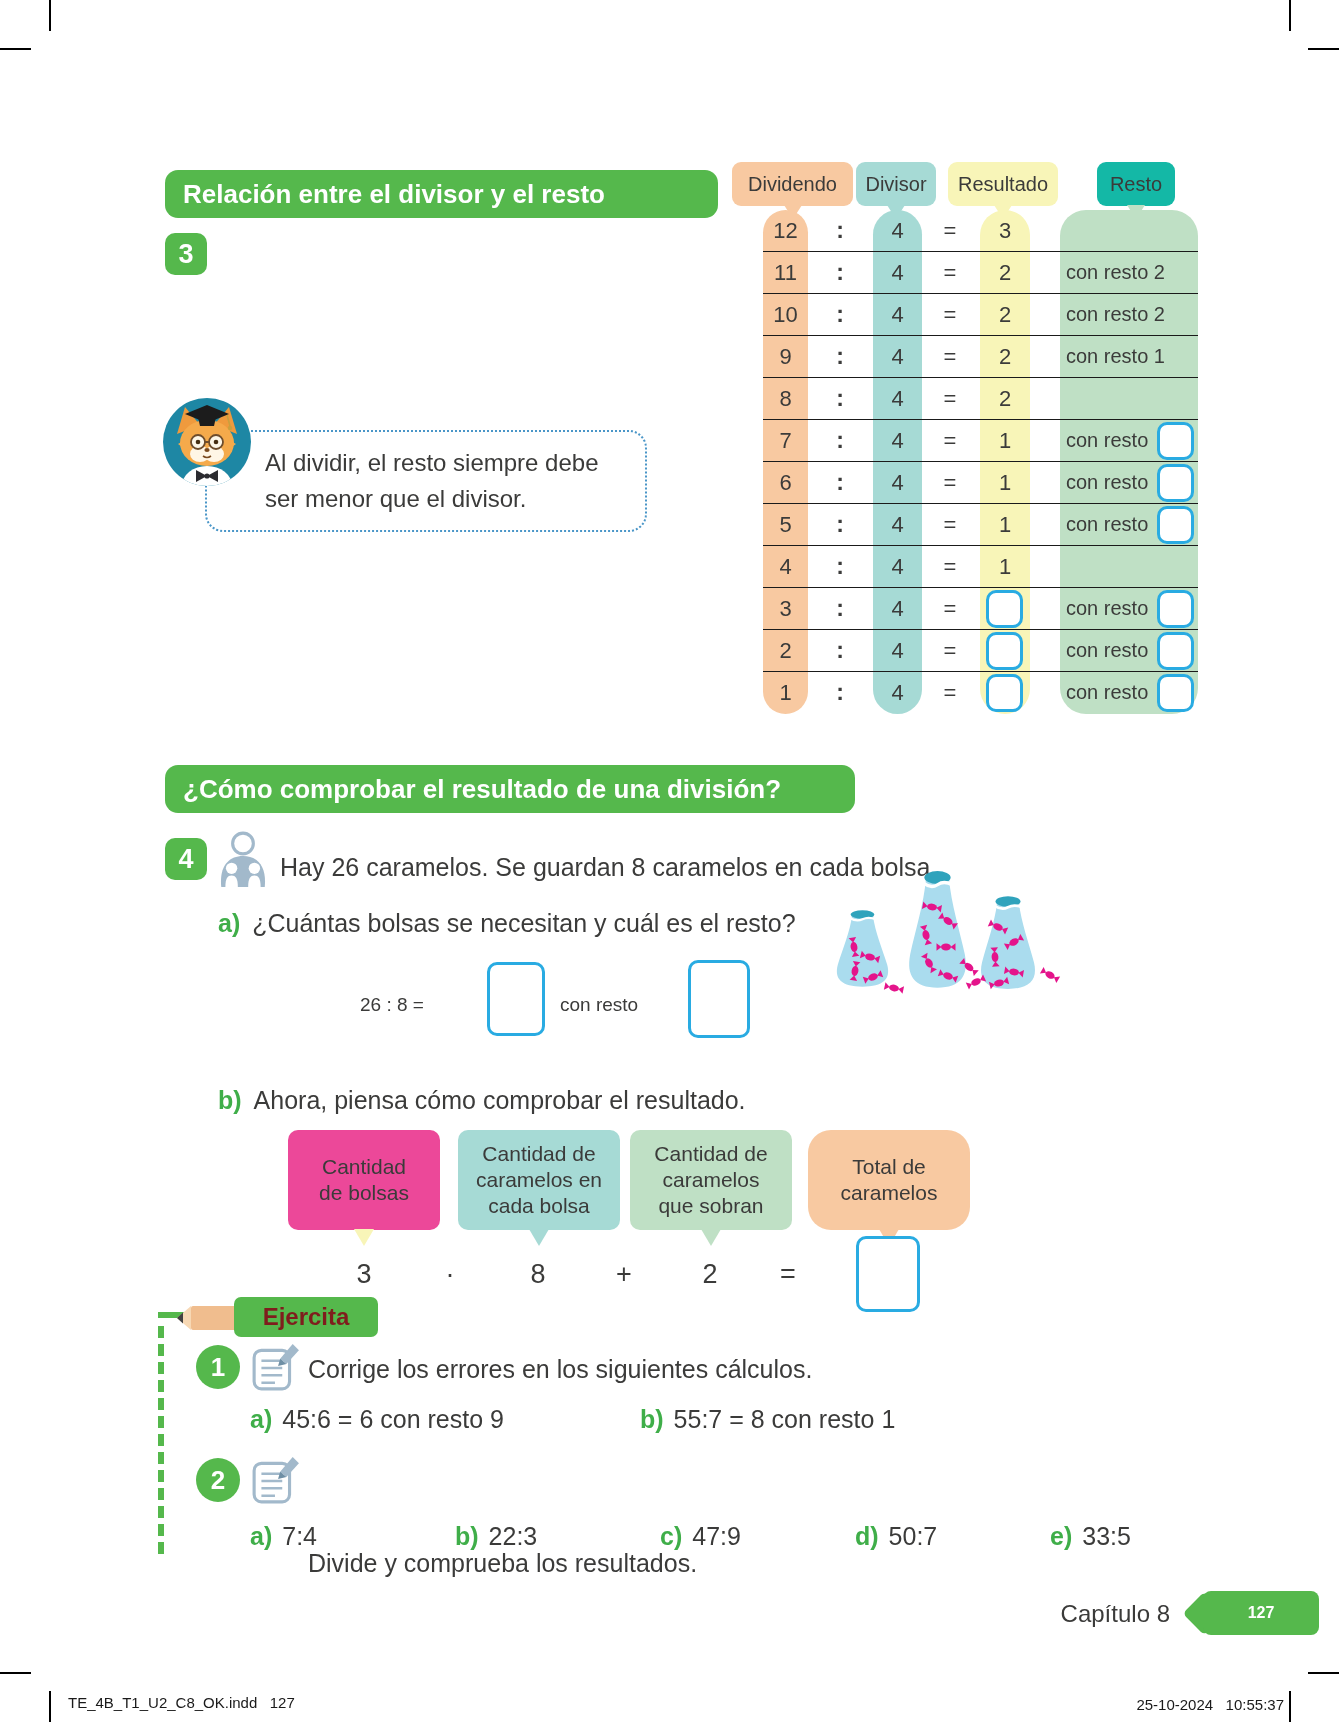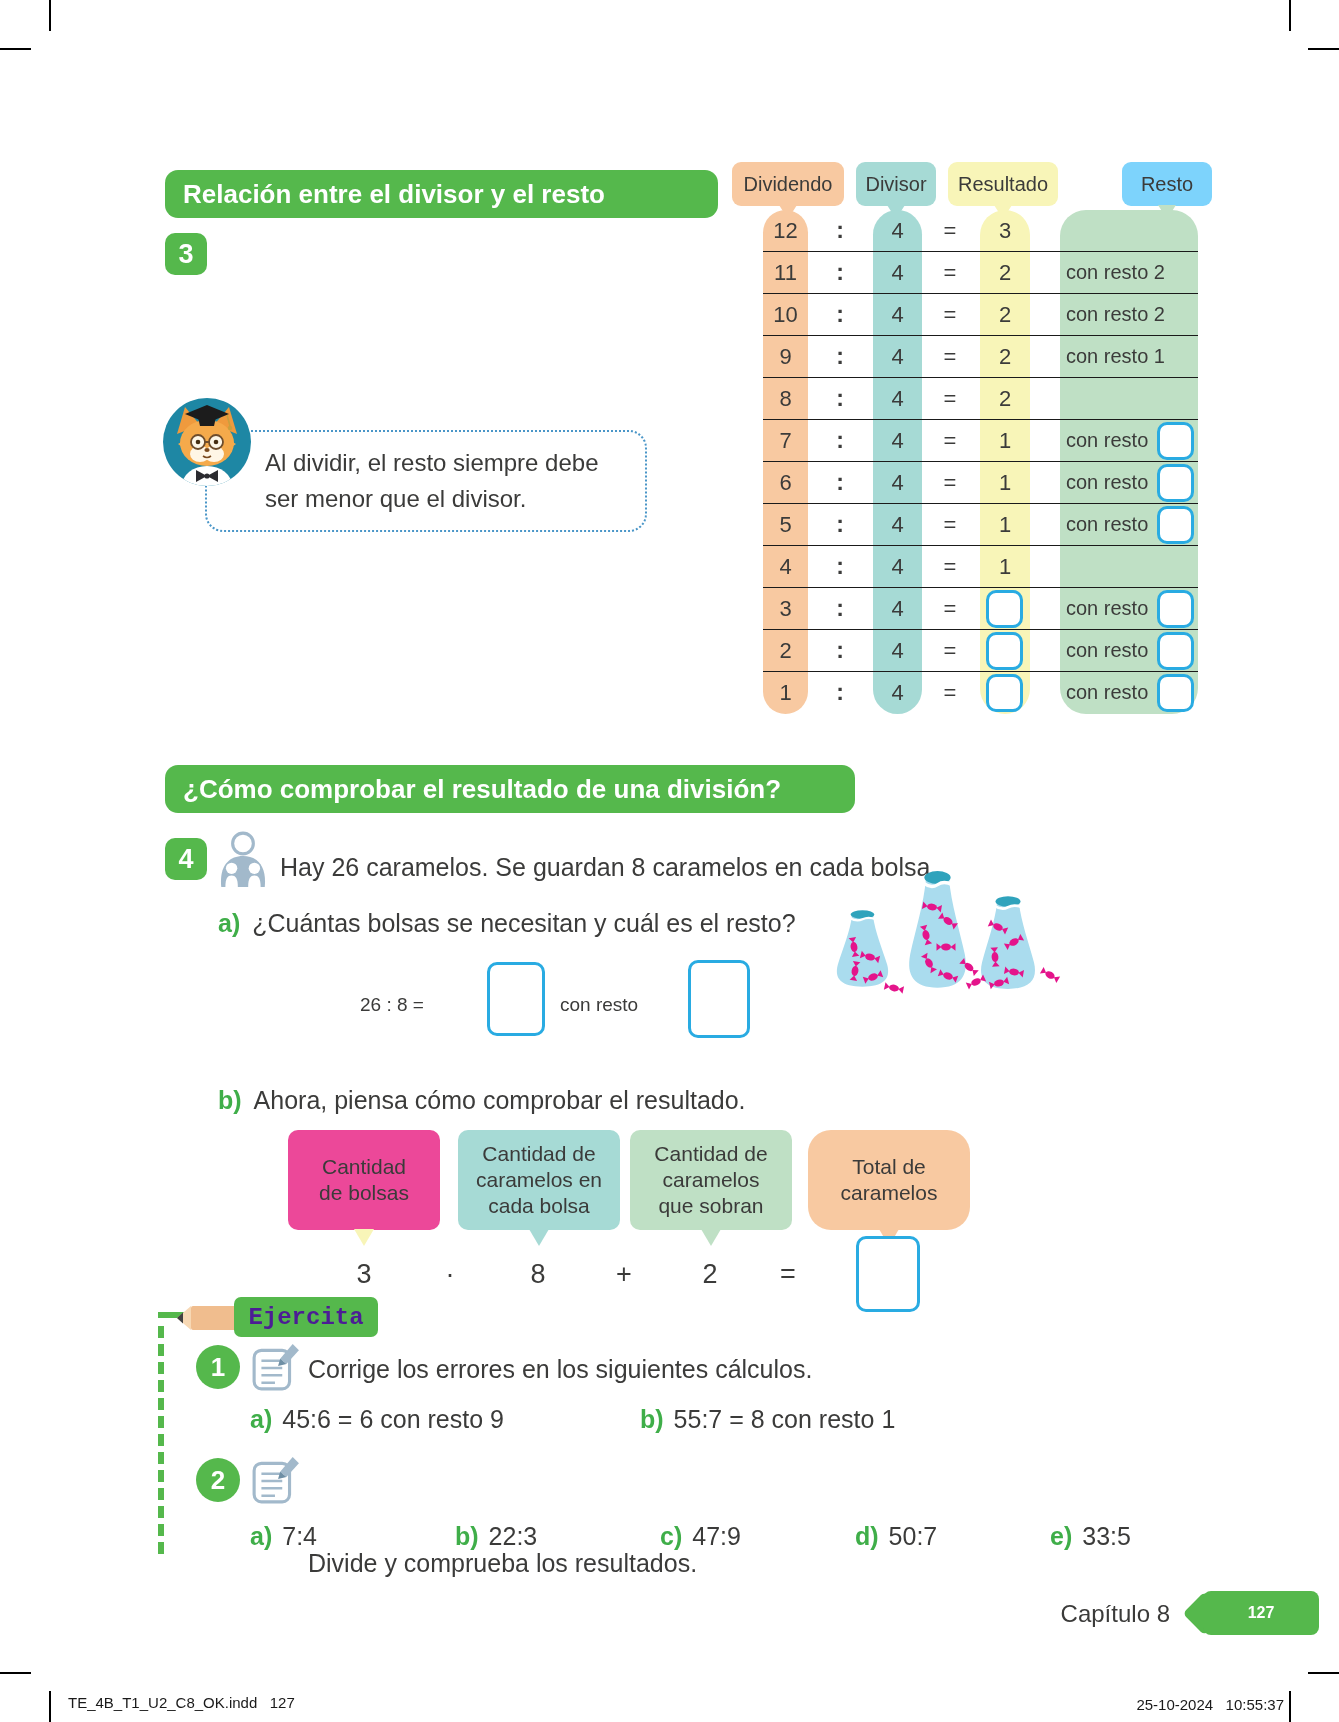--- a/index.html
+++ b/index.html
@@ -25,24 +25,24 @@
 
   
   .bluebox{box-sizing:border-box;border:3px solid #29abe2;border-radius:10px;background:#fff;display:inline-block;}
 
   
   #division-table{position:absolute;left:660px;top:150px;width:545px;height:585px;}
   .tag{position:absolute;top:12px;height:44px;border-radius:9px;display:flex;align-items:center;
        justify-content:center;font-size:20px;color:#3b3b3a;}
   .tag::after{content:"";position:absolute;top:43px;left:50%;margin-left:-9px;width:0;height:0;
        border-left:9px solid transparent;border-right:9px solid transparent;}
-  .tag.t1{left:72px;width:112px;background:#f8c9a1;} .tag.t1::after{border-top:14px solid #f8c9a1;}
+  .tag.t1{left:72px;width:121px;background:#f8c9a1;} .tag.t1::after{border-top:14px solid #f8c9a1;}
   .tag.t2{left:196px;width:80px;background:#a6dad5;} .tag.t2::after{border-top:14px solid #a6dad5;}
   .tag.t3{left:288px;width:110px;background:#f8f5b8;} .tag.t3::after{border-top:14px solid #f8f5b8;}
-  .tag.t4{left:462px;width:90px;background:#7dd3fc;} .tag.t4::after{border-top:14px solid #bfe0c5;}
+  .tag.t4{left:437px;width:78px;background:#14b8a6;} .tag.t4::after{border-top:14px solid #bfe0c5;}
   .pill{position:absolute;top:60px;height:504px;border-radius:26px;}
   .pill.p1{left:103px;width:45px;background:#f8c9a1;}
   .pill.p2{left:213px;width:49px;background:#a6dad5;}
   .pill.p3{left:320px;width:50px;background:#f8f5b8;}
   .pill.p4{left:400px;width:138px;background:#bfe0c5;}
   #division-rows{position:absolute;left:103px;top:60px;width:435px;height:504px;}
   .trow{position:relative;height:42px;box-sizing:border-box;font-size:22px;}
   .trow.sep{border-bottom:1.6px solid #1a1a1a;}
   .cell{position:absolute;top:0;line-height:41px;text-align:center;}
   .c-div{left:0;width:45px;}
@@ -76,21 +76,21 @@
   .label-box::after{content:"";position:absolute;top:99px;left:50%;margin-left:-10px;width:0;height:0;
     border-left:10px solid transparent;border-right:10px solid transparent;}
   .lb1{left:288px;width:152px;background:#ec4899;} .lb1::after{border-top:17px solid #f8f5b8;}
   .lb2{left:458px;width:162px;background:#a6dad5;} .lb2::after{border-top:17px solid #a6dad5;}
   .lb3{left:630px;width:162px;background:#bfe0c5;} .lb3::after{border-top:17px solid #bfe0c5;}
   .lb4{left:808px;width:162px;background:#f8c9a1;border-radius:23px;} .lb4::after{border-top:17px solid #f8c9a1;}
   .eqb{position:absolute;top:1254px;width:60px;text-align:center;font-size:27px;line-height:40px;}
 
   
   #ejercita-label{position:absolute;left:234px;top:1297px;width:144px;height:40px;background:#55b84c;
-    border-radius:7px;color:#4c1d95;font-weight:bold;font-size:24px;display:flex;align-items:center;justify-content:center;z-index:2;font-family:Liberation Mono, monospace;}
+    border-radius:7px;color:#7f1d1d;font-weight:bold;font-size:24px;display:flex;align-items:center;justify-content:center;z-index:2;}
   #pencil{position:absolute;left:176px;top:1299px;z-index:1;}
   #dash-h{position:absolute;left:158px;top:1312px;width:26px;height:6px;background:#55b84c;}
   #dash-v{position:absolute;left:158px;top:1326px;height:228px;width:0;border-left:6px dashed #55b84c;}
 
   .ex-item{position:absolute;top:0;display:flex;gap:10px;font-size:25px;white-space:nowrap;}
   #ex1-items{position:absolute;left:0;top:1405px;width:100%;height:40px;}
   #ex1-items .ex-item:nth-child(1){left:250px;}
   #ex1-items .ex-item:nth-child(2){left:640px;}
   #ex2-items{position:absolute;left:0;top:1522px;width:100%;height:40px;}
   #ex2-items .ex-item:nth-child(1){left:250px;}

